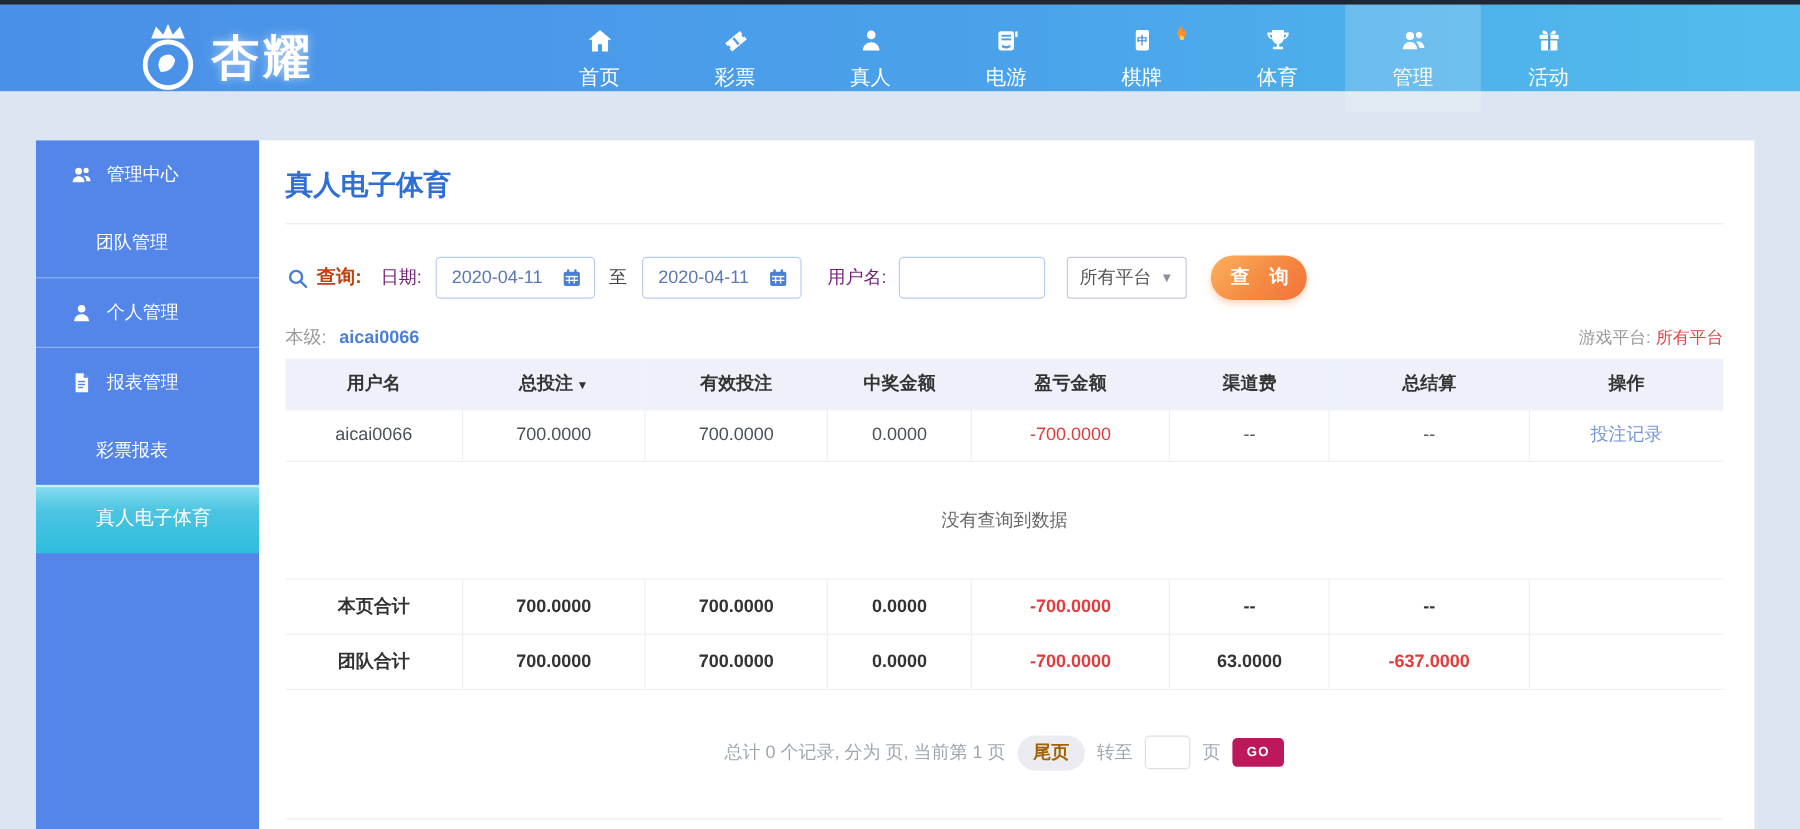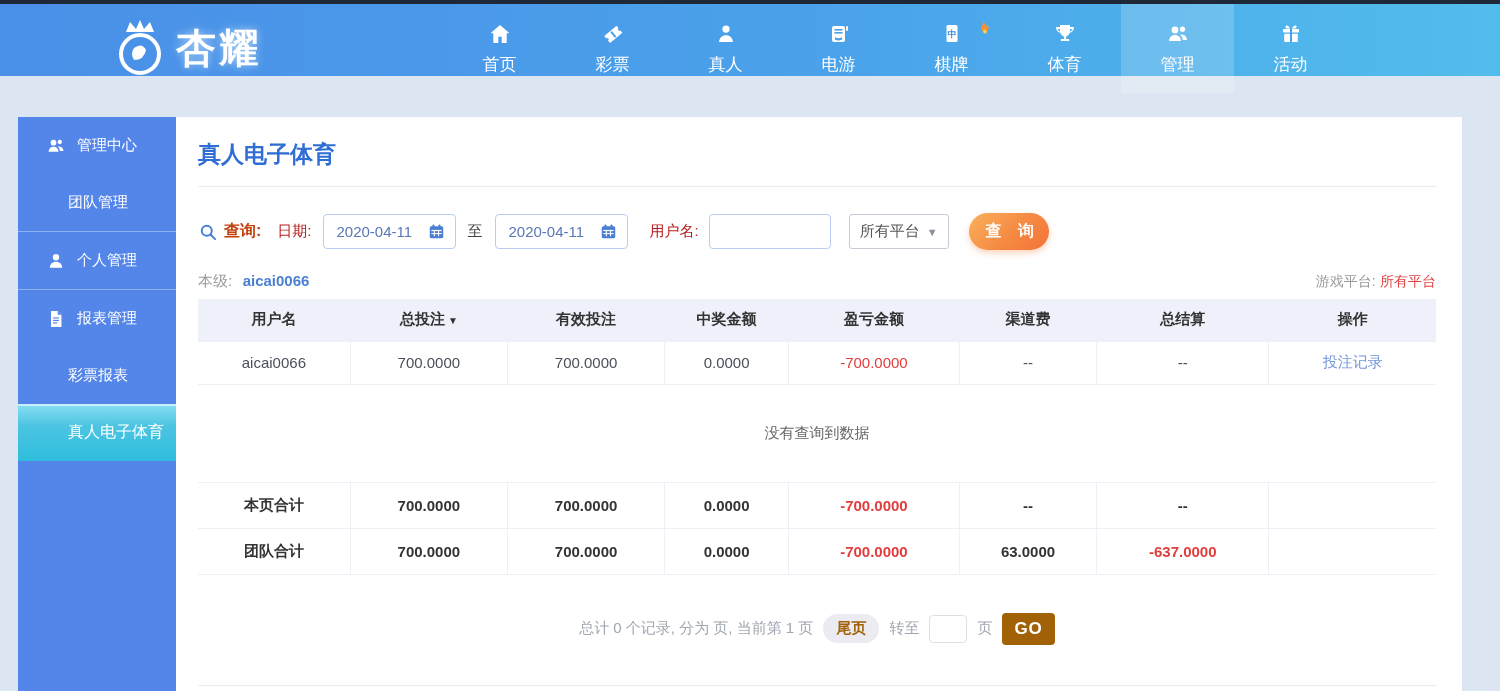--- a/index.html
+++ b/index.html
@@ -38,21 +38,21 @@
   .nav-item.active { background:rgba(255,255,255,.18); }
   .nav-item .nicon { width:24px; height:24px; }
   .nav-item .nlabel { font-size:17px; }
   .hot-flame { position:absolute; top:16px; right:16px; width:18px; height:18px; }
   
   .content {
     position:absolute; left:18px; right:38px; top:117px; bottom:0;
     display:flex;
   }
   
-  .sidebar { width:158px; background:#5486ea; flex-shrink:0; }
+  .sidebar { width:186px; background:#5486ea; flex-shrink:0;margin-left:12px; }
   .side-item {
     height:57px; display:flex; align-items:center;
     color:#fff; font-size:15px; cursor:pointer;
   }
   .side-item.parent { padding-left:28px; gap:11px; }
   .side-item.child  { padding-left:50px; }
   .side-item .sicon { width:20px; height:20px; flex-shrink:0; }
   .side-divider { height:1px; background:rgba(255,255,255,.35); }
   .side-item.active {
     background:linear-gradient(180deg,#8adef2 0%,#4cc4e2 38%,#2fbddd 100%);
@@ -61,21 +61,21 @@
   }
   
   .main { flex:1; background:#fff; padding:22px 0 0 22px; }
   .main-inner { padding-right:26px; }
   .page-title { color:#2f6ed5; font-size:23px; font-weight:bold; }
   .title-rule { border-bottom:1px solid #ebebeb; margin-top:16px; }
   
   .search-row { display:flex; align-items:center; margin-top:26px; }
   .search-icon { width:20px; height:20px; margin-right:6px; }
   .lbl-blue { color:#c2410c; font-size:16px; font-weight:bold; margin-right:16px; }
-  .lbl { color:#b91c1c; font-size:15px; }
+  .lbl { color:#701a75; font-size:15px; }
   .date-box {
     width:133px; height:35px; border:1px solid #b9cdf2; border-radius:4px;
     display:flex; align-items:center; padding:0 9px 0 13px;
     margin-left:11px; cursor:pointer; background:#fff;
   }
   .date-box .dval { color:#5a77b8; font-size:15px; flex:1; }
   .cal-icon { width:19px; height:19px; }
   .to-lbl { margin:0 12px; color:#444; font-size:15px; }
   .user-lbl { margin-left:22px; }
   .text-input {
@@ -127,22 +127,22 @@
   }
   .pager .last-btn {
     background:#ebebf1; color:#a16207; font-weight:bold; border-radius:15px;
     padding:5px 13px; cursor:pointer;
   }
   .pager .page-input {
     width:38px; height:28px; border:1px solid #dcdfe6; border-radius:4px;
     outline:none; text-align:center; font-size:14px;
   }
   .pager .go-btn {
-    background:#a16207; color:#fff; font-weight:bold; border:none; border-radius:4px;
-    padding:6px 12px; font-size:17px; letter-spacing:1px; cursor:pointer;
+    background:#be185d; color:#fff; font-weight:bold; border:none; border-radius:4px;
+    padding:6px 12px; font-size:11px; letter-spacing:1px; cursor:pointer;
   }
   .bottom-rule { border-top:1px solid #ebebeb; margin-top:40px; }
 </style>
 </head>
 <body>
 
 <div class="top-strip"></div>
 <div class="navbar">
   <div class="logo">
     <svg class="logo-emblem" viewBox="0 0 56 62">

